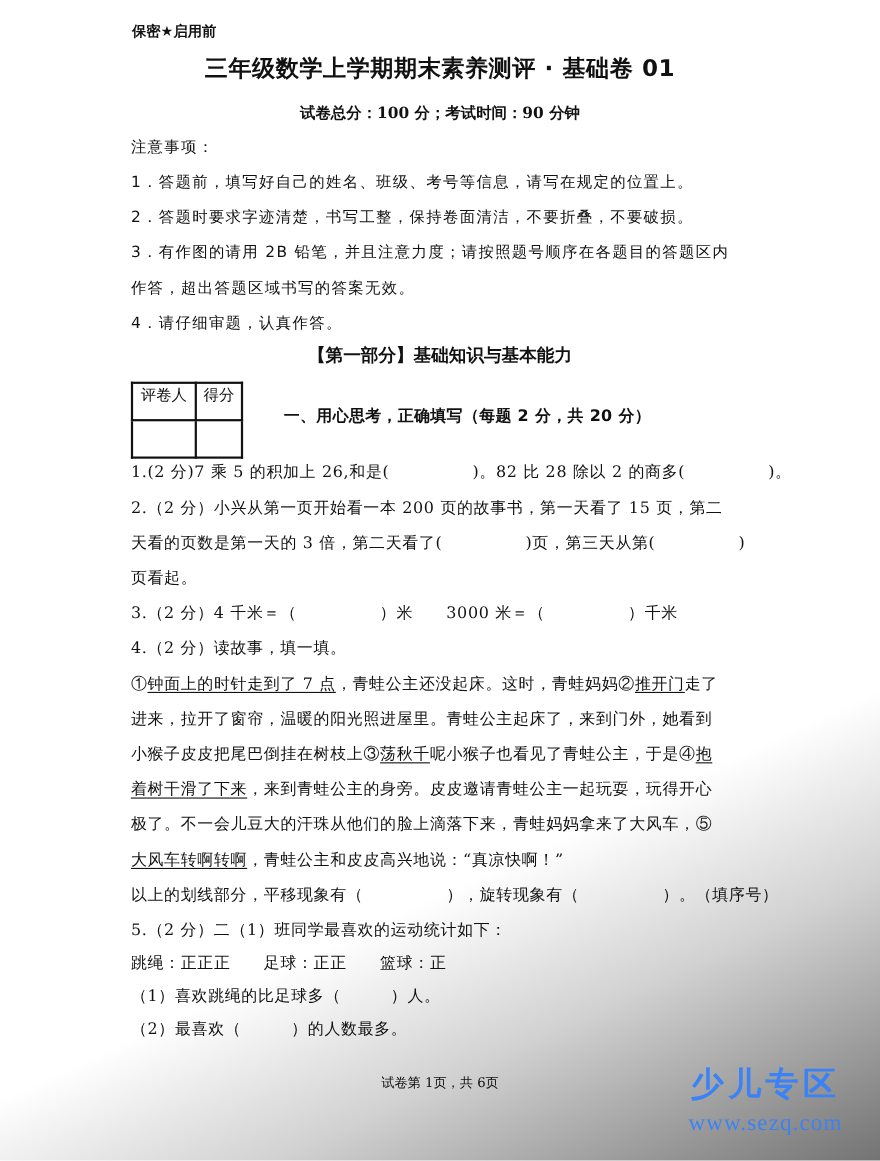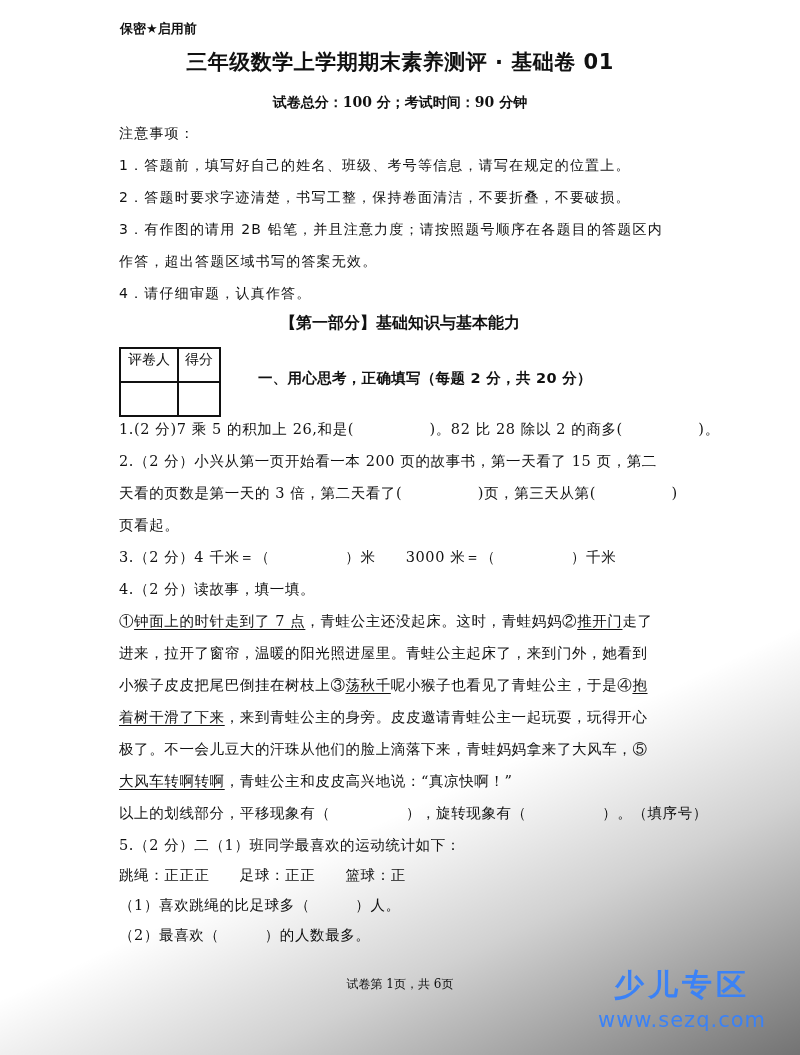--- a/index.html
+++ b/index.html
@@ -21,21 +21,21 @@
   table.score td.w2 { width: 40px; }
   .qhead { position: absolute; left: 258px; top: 369px; font-family: "DejaVu Sans", sans-serif; font-weight: bold; font-size: 14.5px; letter-spacing: 0.3px; }
   .u { text-decoration: underline; text-underline-offset: 3px; }
   .footer { position: absolute; left: 0; width: 800px; top: 976px; text-align: center; font-size: 12px; }
   .shade {
     position: absolute; left: 0; top: 0; width: 800px; height: 1055px; pointer-events: none;
     background: linear-gradient(155deg, rgba(0,0,0,0) 70%, rgba(0,0,0,0.18) 82%, rgba(0,0,0,0.55) 100%);
   }
   .brand { position: absolute; right: 34px; top: 965px; text-align: center; color: #3b82f6; font-family: "DejaVu Sans", sans-serif; }
   .brand .cn { font-size: 30px; font-weight: bold; letter-spacing: 4px; }
-  .brand .url { font-size: 21px; letter-spacing: 1px; margin-top: 2px; }
+  .brand .url { font-size: 21px; letter-spacing: 1px; margin-top: 2px; font-family: Liberation Serif, serif; }
 </style>
 </head>
 <body>
 
 <div class="page">
   <div class="secret">保密★启用前</div>
   <div class="title">三年级数学上学期期末素养测评 · 基础卷 01</div>
   <div class="subtitle">试卷总分：100 分；考试时间：90 分钟</div>
 
   <div class="notes">

